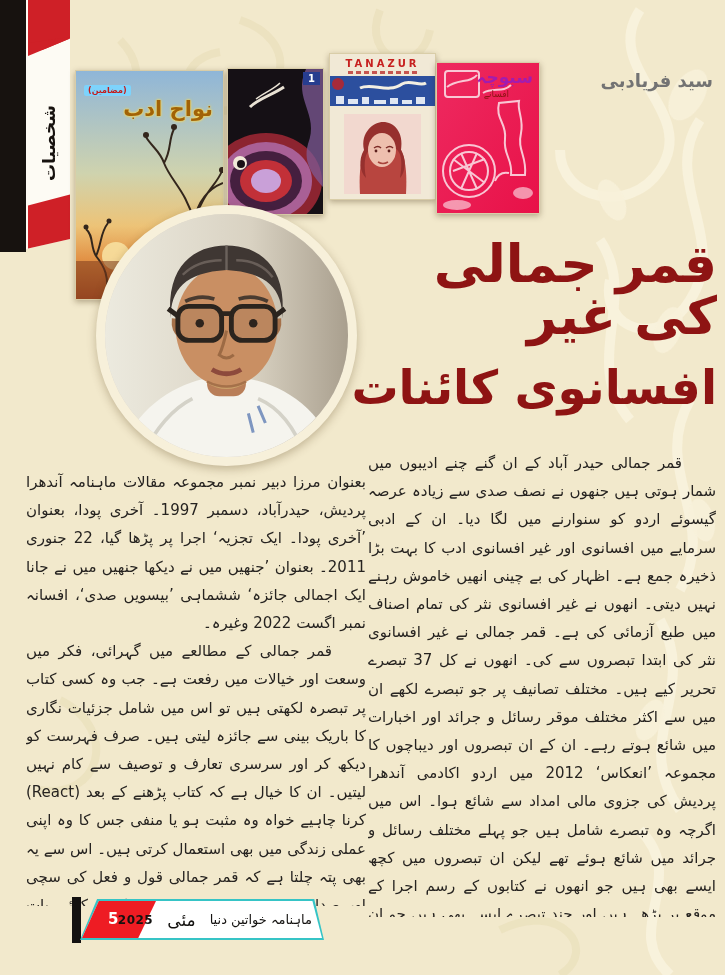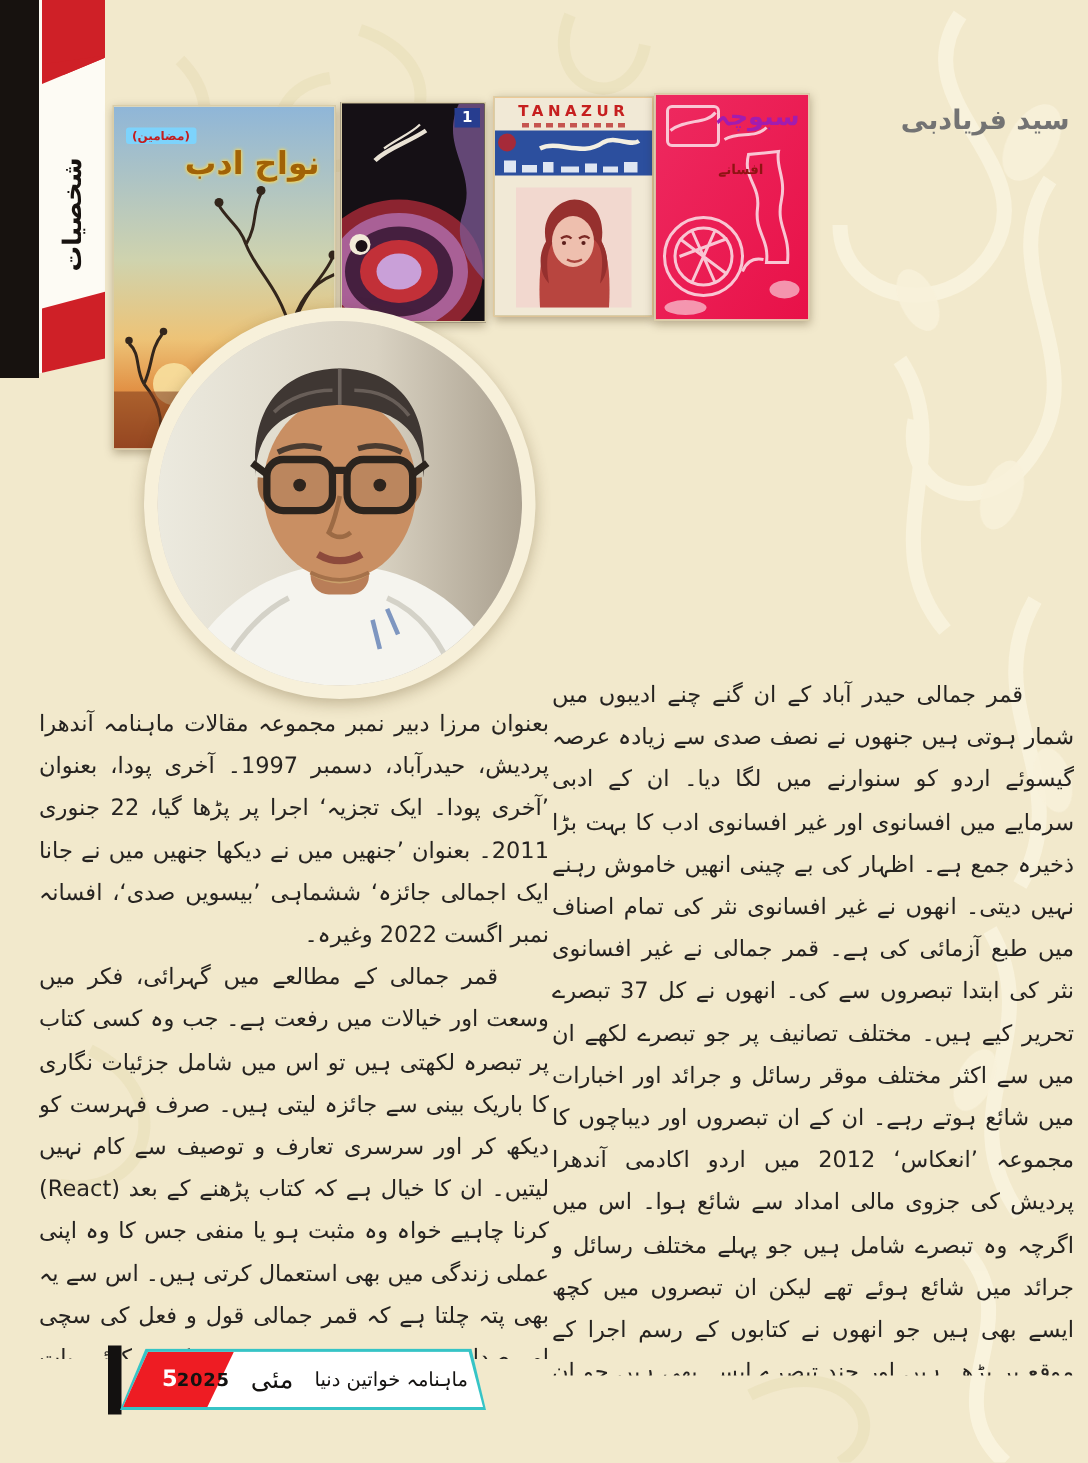--- a/index.html
+++ b/index.html
@@ -24,39 +24,39 @@
   .ribbon-red-bottom{position:absolute;left:0;bottom:0;width:100%;height:62px;background:#cf2027;
           clip-path:polygon(0 30%,100% 12%,100% 88%,0 100%);}
   .ribbon-label{position:absolute;left:0;top:88px;width:42px;height:110px;
           display:flex;align-items:center;justify-content:center;}
   .ribbon-label span{display:block;transform:rotate(-90deg);white-space:nowrap;
           font-size:17px;font-weight:bold;color:#17120f;letter-spacing:1px;}
   
   .cover{box-shadow:0 2px 6px rgba(60,40,10,.35);overflow:hidden;border:1px solid #d9cda8;}
   #cover1{left:75px;top:70px;width:147px;height:228px;}
   #cover2{left:227px;top:68px;width:95px;height:145px;background:#120d12;}
-  #cover3{left:329px;top:64px;width:105px;height:145px;background:#fdba74;}
+  #cover3{left:329px;top:53px;width:105px;height:145px;background:#c4b5fd;}
   #cover4{left:436px;top:62px;width:102px;height:150px;}
   .cover svg{display:block;width:100%;height:100%;}
   
   .c1-title{position:absolute;top:26px;right:10px;color:#a16207;font-weight:bold;font-size:21px;
             text-shadow:0 0 2px #ffd94d,0 0 3px #ffd94d;white-space:nowrap;}
   .c1-badge{position:absolute;top:14px;left:8px;background:#7dd3fc;color:#c41d1d;font-size:8px;
             padding:1px 4px;border-radius:2px;font-weight:bold;}
   
   .c2-num{position:absolute;top:3px;right:3px;background:#273d8f;color:#fff;font-size:10px;
           font-weight:bold;padding:1px 5px;}
   
   .c3-title{position:absolute;top:4px;left:0;width:100%;text-align:center;color:#c6201f;
             font-size:10px;font-weight:bold;letter-spacing:3px;}
   .c3-caption{position:absolute;top:17px;left:18px;width:69px;height:3px;
             background:repeating-linear-gradient(90deg,#c6554f 0 5px,transparent 5px 8px);}
   
   .c4-title{position:absolute;top:4px;right:6px;color:#a21caf;font-weight:bold;font-size:17px;}
-  .c4-sub{position:absolute;top:26px;right:30px;color:#8e1413;font-size:9px;font-weight:bold;margin-top:19px;}
+  .c4-sub{position:absolute;top:26px;right:30px;color:#8e1413;font-size:9px;font-weight:normal;}
   
   .author-name{right:12px;top:70px;font-size:18px;font-weight:bold;color:#737373;direction:rtl;}
   .main-title{right:8px;top:238px;width:372px;text-align:right;direction:rtl;color:#8e1413;
               font-weight:bold;line-height:1.0;}
   .main-title .t1{font-size:52px;letter-spacing:-1px;}
   .main-title .t2{font-size:47px;margin-top:22px;letter-spacing:-1px;}
   
   .portrait{left:96px;top:205px;width:243px;height:243px;border-radius:50%;
             border:9px solid #f7f0da;overflow:hidden;background:#ded7c9;
             box-shadow:0 3px 10px rgba(80,55,15,.30);z-index:5;}
@@ -224,20 +224,22 @@
       <ellipse cx="20" cy="142" rx="14" ry="5"></ellipse>
     </g>
   </svg>
   <div class="c4-title">سبوچہ</div>
   <div class="c4-sub">افسانے</div>
 </div>
 
 <div class="abs author-name">سید فریادبی</div>
 
 <div class="abs main-title">
+  <div class="t1">قمر جمالی کی غیر</div>
+  <div class="t2">افسانوی کائنات</div>
 </div>
 
 <div class="abs portrait">
   <svg viewBox="0 0 200 200">
     <defs>
       <linearGradient id="pbg" x1="0" y1="0" x2="1" y2="0">
         <stop offset="0" stop-color="#eceadf"></stop>
         <stop offset="0.6" stop-color="#d9d2c2"></stop>
         <stop offset="1" stop-color="#a99f8e"></stop>
       </linearGradient>

